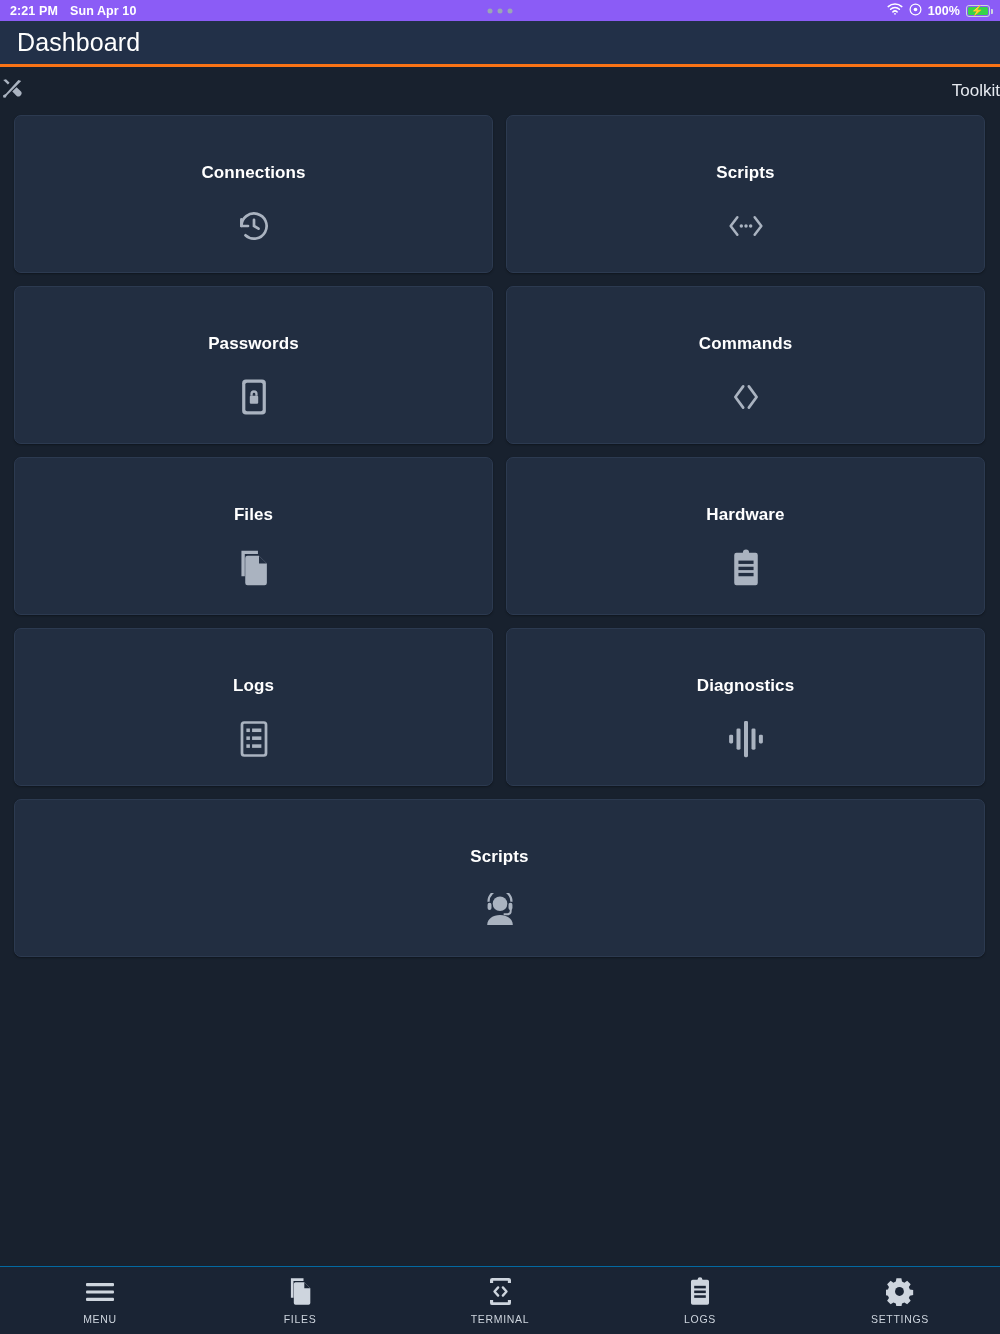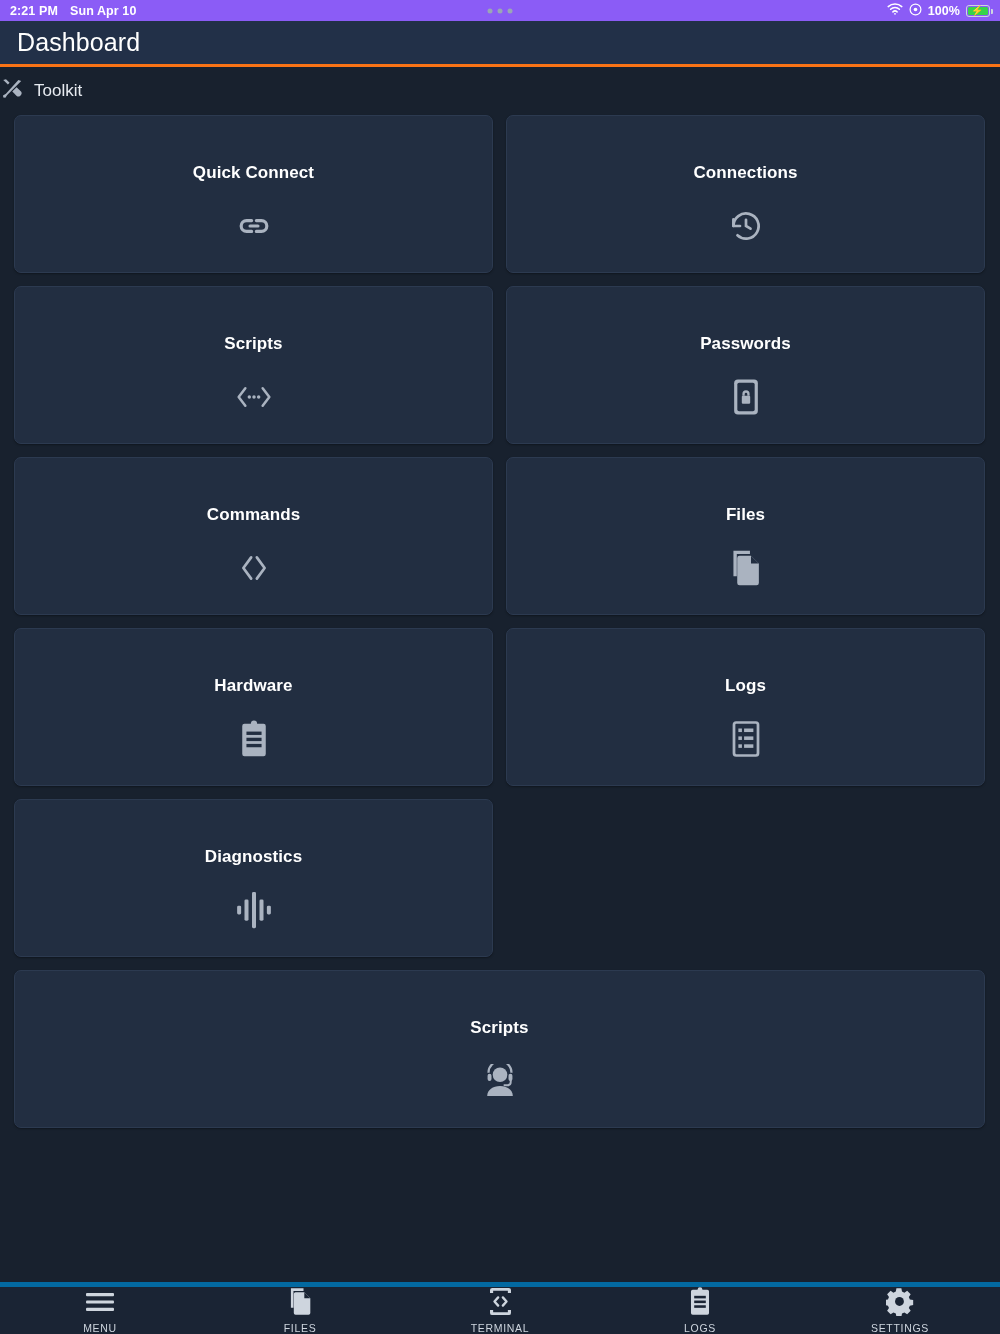--- a/index.html
+++ b/index.html
@@ -112,21 +112,21 @@
     font-size: 25px;
     font-weight: 400;
     letter-spacing: 0.1px;
   }
 
   
   .section-head {
     height: 48px;
     display: flex;
     align-items: center;
-    justify-content: flex-start;
+    justify-content: space-between;
     gap: 10px;
     flex: 0 0 auto;
   }
   .section-head .lbl {
     color: #e6eaf0;
     font-size: 17px;
     font-weight: 400;
   }
 
   
@@ -165,23 +165,23 @@
     display: flex;
     align-items: center;
     justify-content: center;
     color: #aab3c0;
   }
   .card .cicon svg { display: block; }
 
   
   .spacer { flex: 1 1 auto; }
   .tabbar {
-    height: 52px;
+    height: 68px;
     background: #1a2434;
-    border-top: 5px solid #0369a1;
+    border-top: 1px solid #0369a1;
     display: flex;
     align-items: center;
     flex: 0 0 auto;
     margin-top: 37px;
   }
   .tab {
     flex: 1 1 0;
     display: flex;
     flex-direction: column;
     align-items: center;
@@ -254,30 +254,20 @@
         <path d="M3.2 3.0 L6.0 2.2 L9.6 5.8 L7.9 7.5 L4.3 3.9 Z"></path>
         <path d="M18.4 3.0 L21.2 3.9 L7.2 17.9 L5.4 20.8 L3.3 20.6 L3.0 18.5 L5.9 16.7 Z"></path>
         <path d="M16.6 10.2 L21.0 14.6 C21.9 15.5 21.9 17.0 21.0 17.9 L20.0 18.9 C19.1 19.8 17.6 19.8 16.7 18.9 L12.3 14.5 Z"></path>
       </svg>
     </span>
     <span class="lbl">Toolkit</span>
   </div>
 
   <div class="grid">
 
-    <div class="card">
-      <span class="ctitle">Quick Connect</span>
-      <span class="cicon">
-        <svg width="38" height="38" viewBox="0 0 24 24" fill="none" stroke="#aab3c0" stroke-width="2" stroke-linecap="round">
-          <path d="M9.5 12h5"></path>
-          <path d="M10.5 8.6H7.3a3.4 3.4 0 0 0 0 6.8h3.2"></path>
-          <path d="M13.5 8.6h3.2a3.4 3.4 0 0 1 0 6.8h-3.2"></path>
-        </svg>
-      </span>
-    </div>
 
     <div class="card">
       <span class="ctitle">Connections</span>
       <span class="cicon">
         <svg width="36" height="36" viewBox="0 0 24 24" fill="none" stroke="#aab3c0" stroke-width="1.8" stroke-linecap="round">
           <path d="M3.6 12a8.4 8.4 0 1 1 2.7 6.2"></path>
           <path d="M3.6 7.6v4.4h4.4" stroke-linejoin="round"></path>
           <path d="M12 7.9V12l3 1.8"></path>
         </svg>
       </span>

